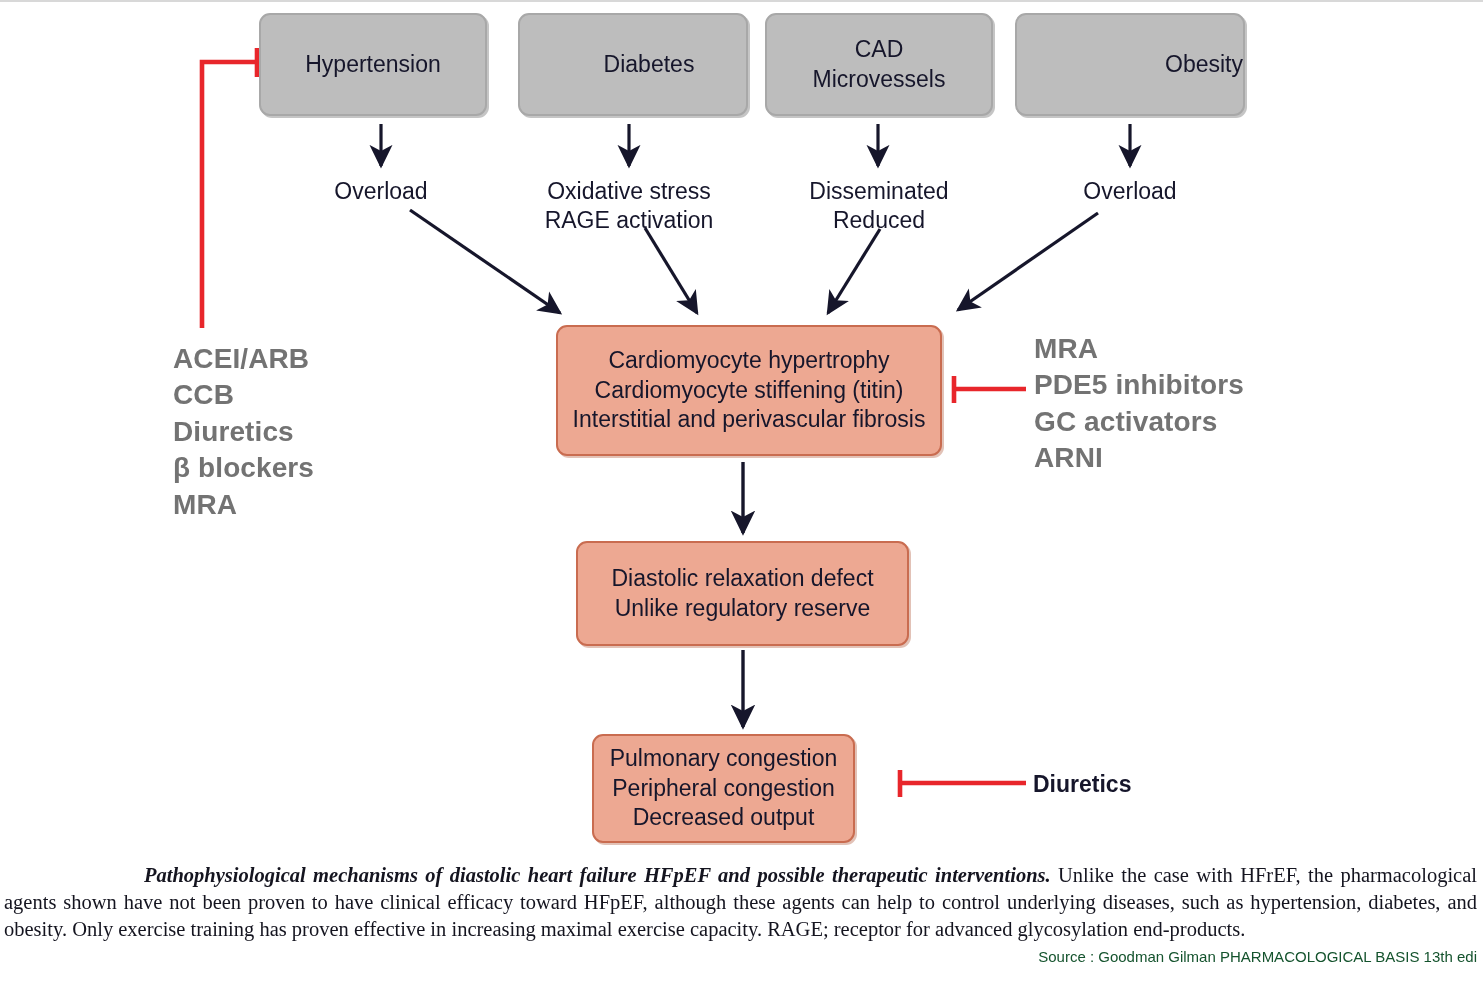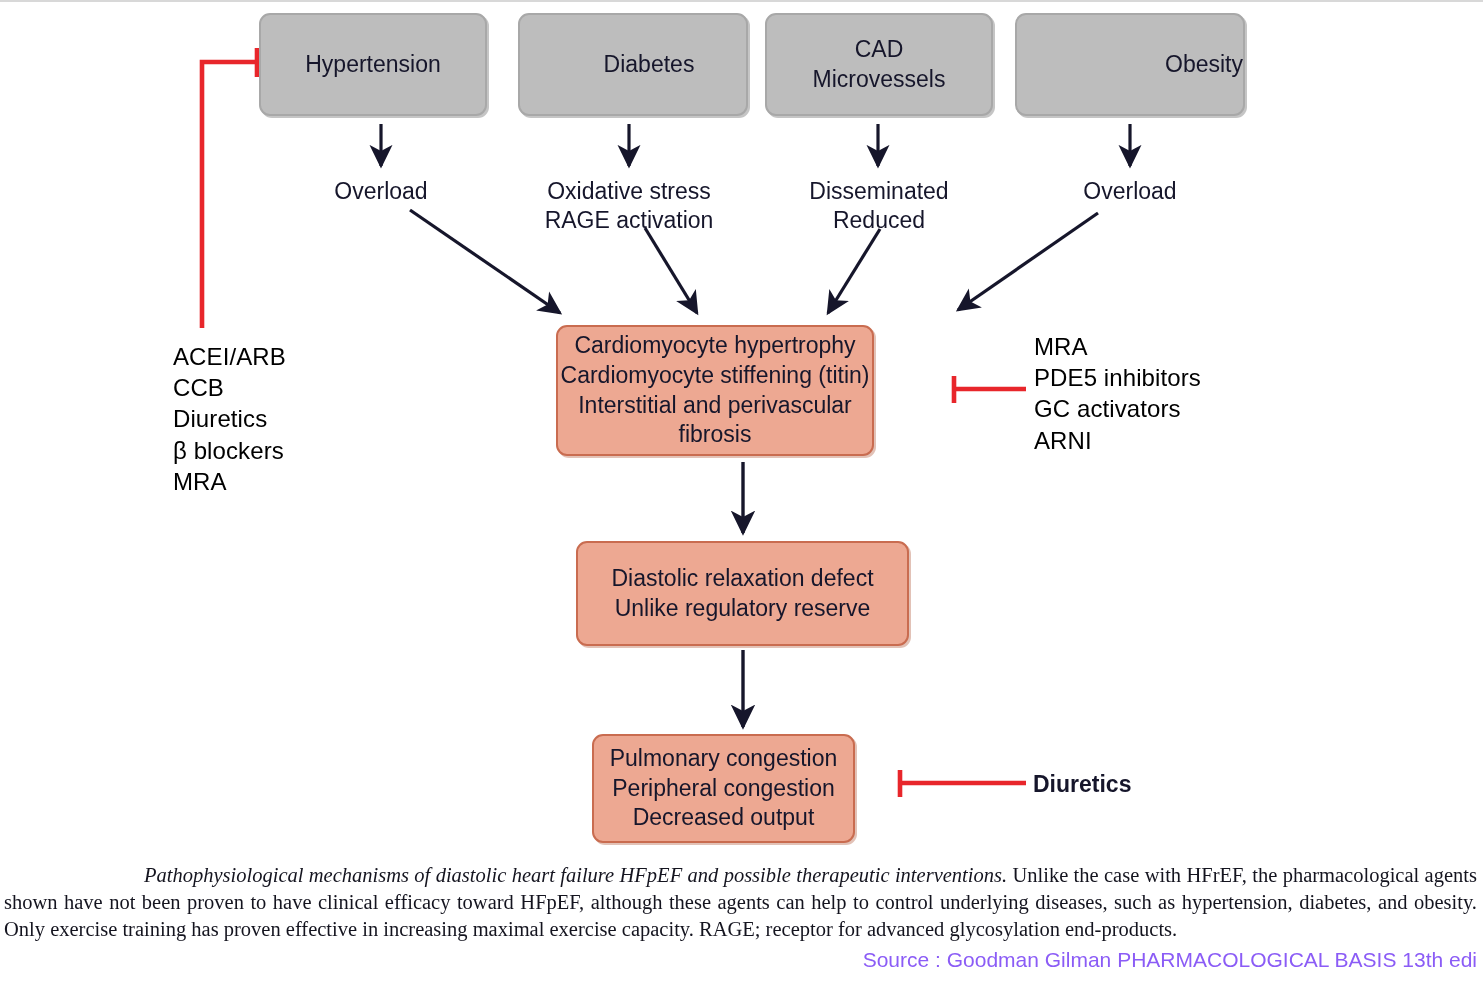--- a/index.html
+++ b/index.html
@@ -49,25 +49,25 @@
   .plain-label {
     position: absolute;
     text-align: center;
     font-size: 23px;
     line-height: 1.28;
     white-space: pre-line;
     color: #16162b;
   }
   .drug-list {
     position: absolute;
-    font-size: 24px;
-    font-weight: normal;
+    font-size: 28px;
+    font-weight: bold;
     line-height: 1.30;
     white-space: pre-line;
-    color: #000000;
+    color: #737373;
     letter-spacing: 0.1px;
   }
   .drug-single {
     position: absolute;
     font-size: 23px;
     font-weight: bold;
     color: #16162b;
     white-space: nowrap;
   }
   .caption {
@@ -78,32 +78,32 @@
     font-family: "Liberation Serif", serif;
     font-size: 20.5px;
     line-height: 1.31;
     color: #14141f;
     text-align: justify;
     text-justify: inter-word;
   }
   .caption .cap-inner { padding: 0 6px 0 4px; }
   .caption .cap-title {
     font-style: italic;
-    font-weight: normal;
+    font-weight: bold;
   }
   .caption .cap-indent { display: inline-block; width: 140px; }
   .source-line {
     position: absolute;
     left: 0;
     top: 948px;
     width: 1477px;
     text-align: right;
     font-family: "Liberation Sans", sans-serif;
-    font-size: 21px;
-    color: #8b5cf6;
+    font-size: 15px;
+    color: #14532d;
     white-space: nowrap;
   }
   .divider-top {
     position: absolute;
     left: 0; top: 0; width: 1483px; height: 2px;
     background: #d8d8d8;
   }
 </style>
 </head>
 <body>
@@ -169,21 +169,21 @@
 <div class="plain-label" style="left:281px; top:177px; width:200px;">Overload</div>
 
 <div class="plain-label" style="left:509px; top:177px; width:240px;">Oxidative stress
 RAGE activation</div>
 
 <div class="plain-label" style="left:768px; top:177px; width:222px;">Disseminated
 Reduced</div>
 
 <div class="plain-label" style="left:1030px; top:177px; width:200px;">Overload</div>
 
-<div class="node node-orange" style="left:556px; top:325px; width:318px; height:131px;">
+<div class="node node-orange" style="left:556px; top:325px; width:386px; height:131px;">
   <span>Cardiomyocyte hypertrophy
 Cardiomyocyte stiffening (titin)
 Interstitial and perivascular fibrosis</span>
 </div>
 
 <div class="node node-orange" style="left:576px; top:541px; width:333px; height:105px;">
   <span>Diastolic relaxation defect
 Unlike regulatory reserve</span>
 </div>
 

